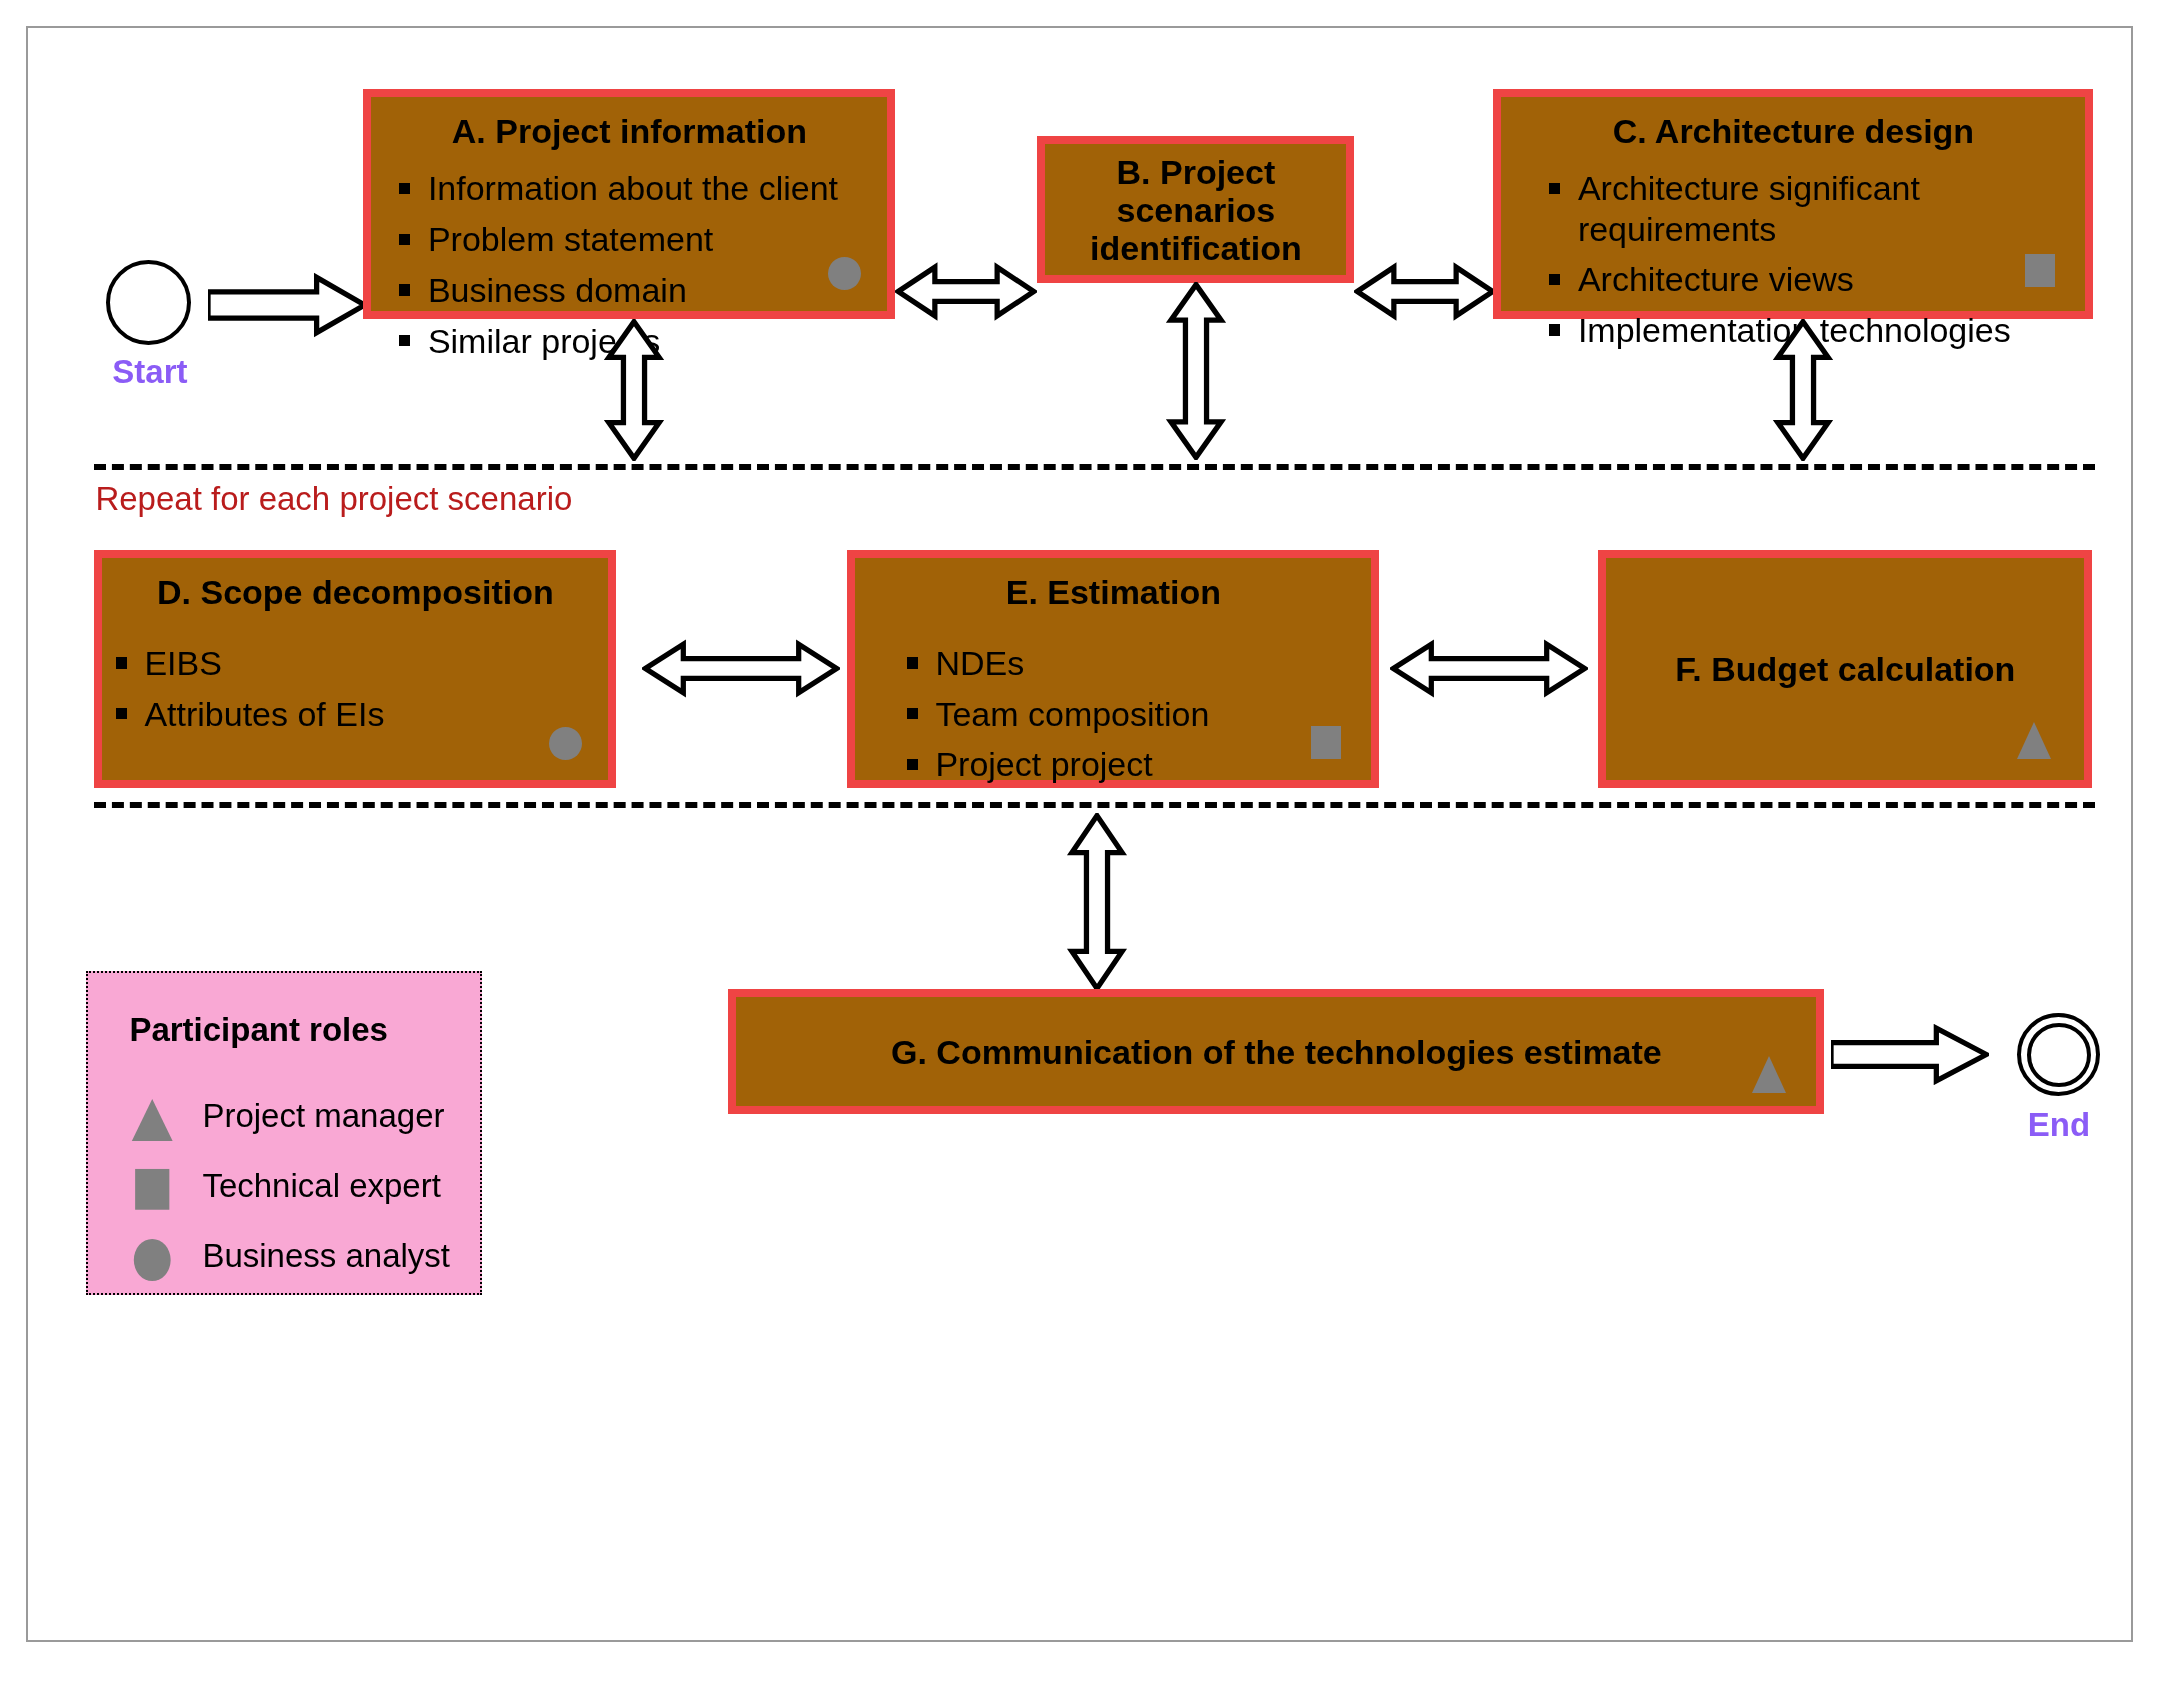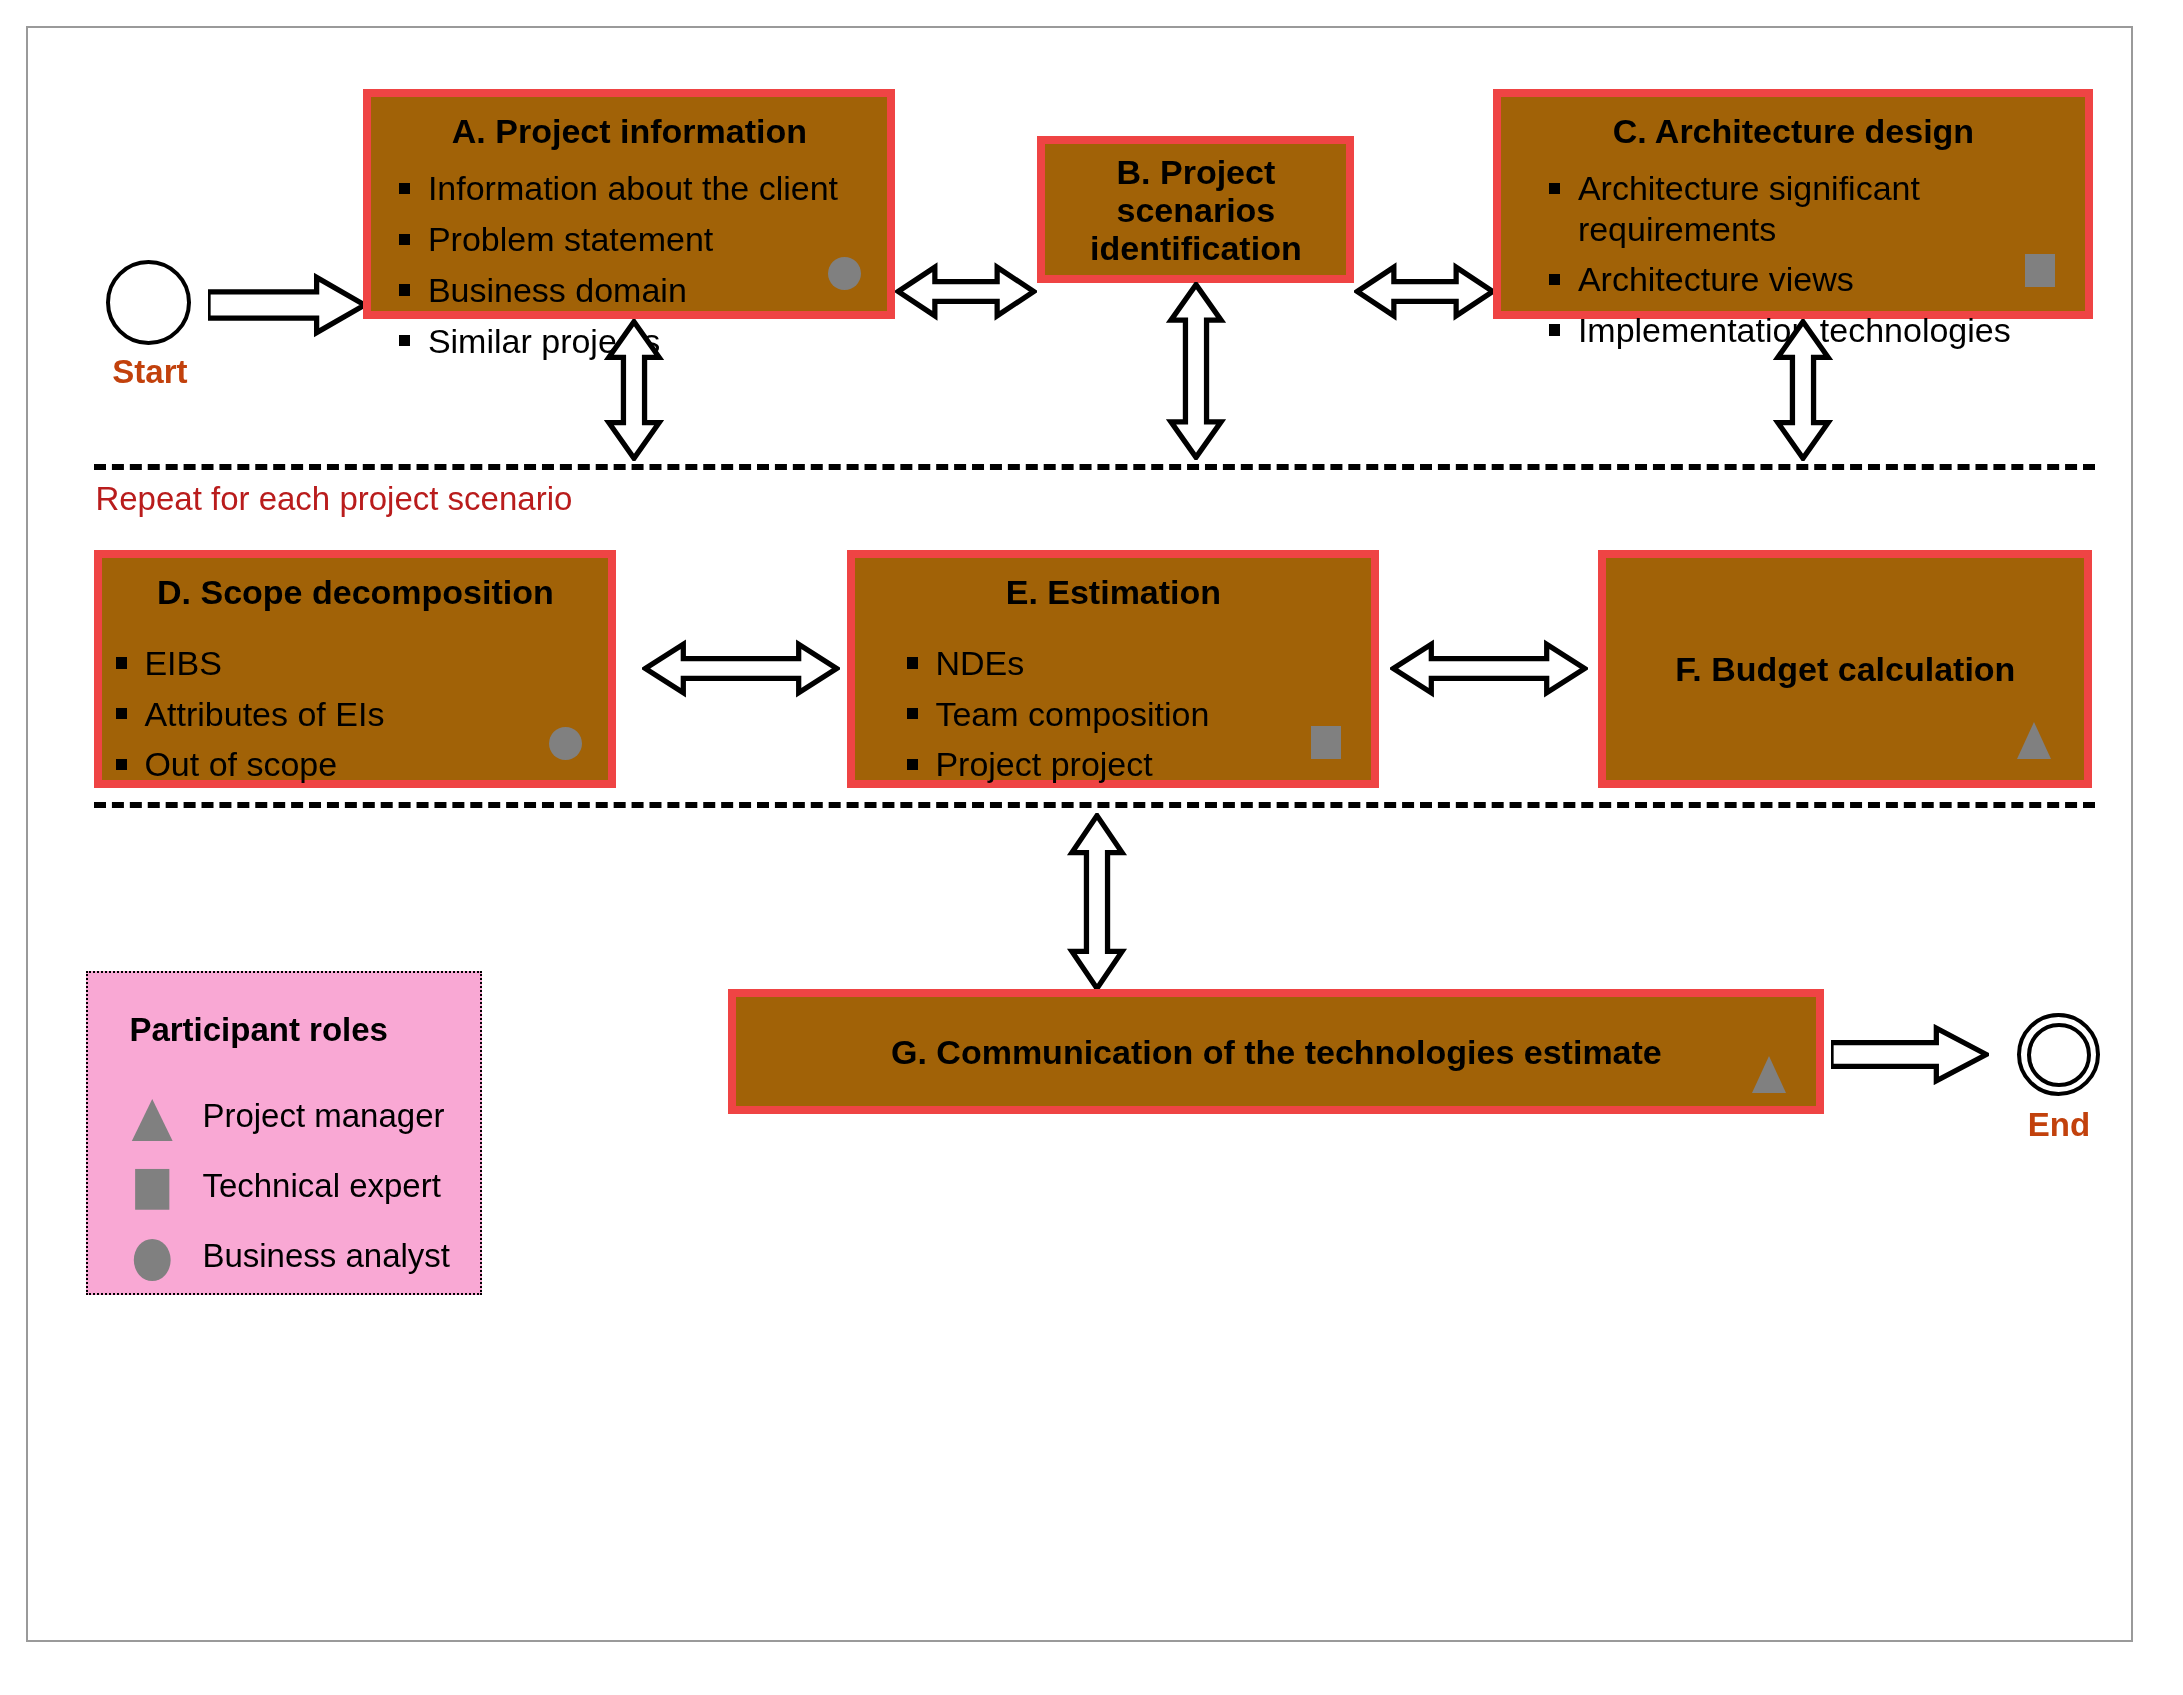--- a/index.html
+++ b/index.html
@@ -40,21 +40,21 @@
 
   
   .node-circle{
     position:absolute;border-radius:50%;border:4.6px solid #000;background:#fff;box-sizing:border-box;
   }
   .node-circle.double::after{
     content:"";position:absolute;left:5.3px;top:5.3px;right:5.3px;bottom:5.3px;
     border-radius:50%;border:4.6px solid #000;box-sizing:border-box;
   }
   .node-label{
-    position:absolute;font-size:33px;font-weight:bold;color:#c2410c;text-align:center;
+    position:absolute;font-size:33px;font-weight:bold;color:#8b5cf6;text-align:center;
   }
 
   
   .arrow{position:absolute;}
 
   
   .dash-sep{
     position:absolute;height:0;border-top:6px dashed #000;
   }
   .repeat-note{
@@ -143,21 +143,20 @@
   </div>
 
   <div class="dash-sep" style="left:66px;top:436px;width:2001px;"></div>
   <div class="repeat-note" style="left:67px;top:452px;">Repeat for each project scenario</div>
 
   <div class="box" style="left:66px;top:522px;width:522px;height:238px;">
     <div class="title" style="margin-top:14.5px;">D. Scope decomposition</div>
     <ul style="margin-top:32px;padding-left:8px;">
       <li>EIBS</li>
       <li>Attributes of EIs</li>
-      <li>Out of scope</li>
     </ul>
     <div class="marker m-circle" style="right:26.4px;bottom:20px;"></div>
   </div>
 
   <div class="arrow" style="left:614px;top:611px;width:198px;height:59px;">
     <svg width="198" height="59" viewBox="0 0 300 90">
       <polygon points="4,45 62,8 62,30 238,30 238,8 296,45 238,82 238,60 62,60 62,82" fill="#ffffff" stroke="#000000" stroke-width="8" stroke-linejoin="miter"></polygon>
     </svg>
   </div>
 

